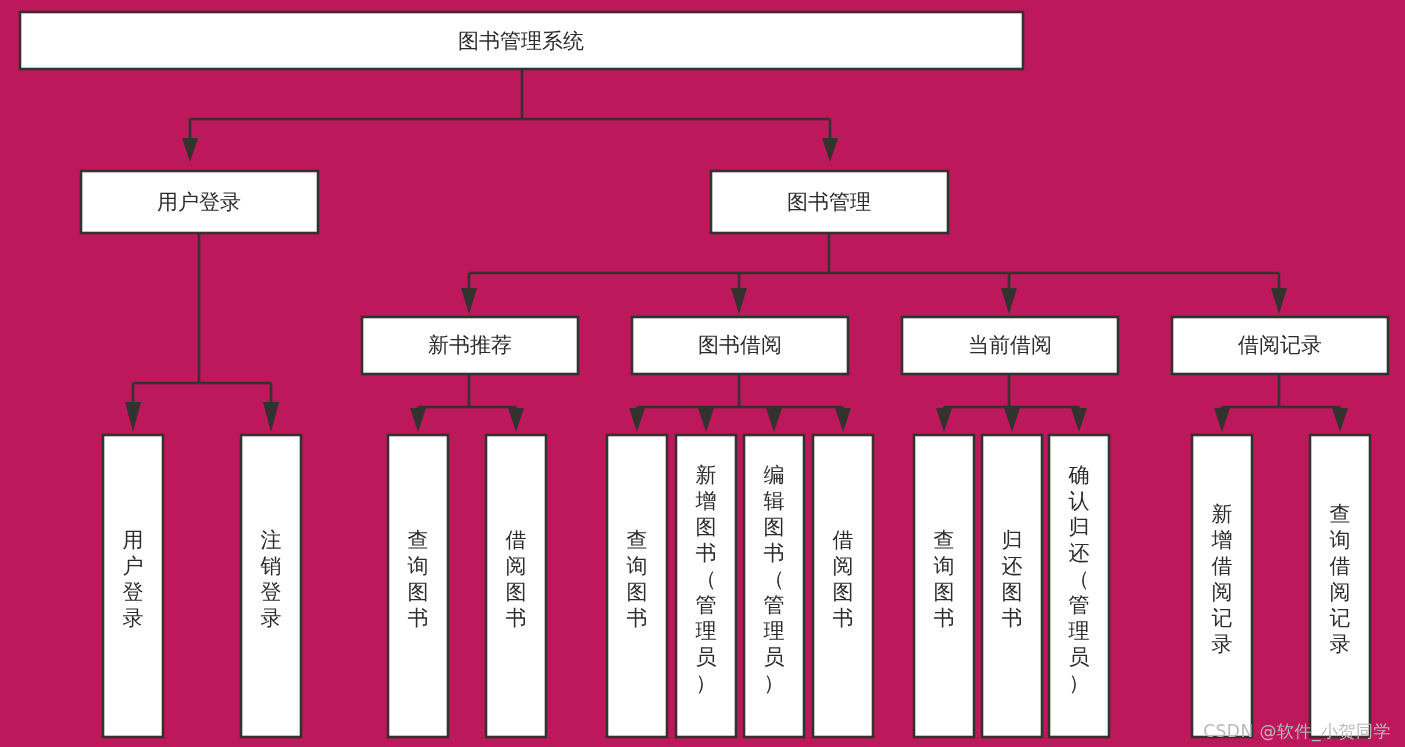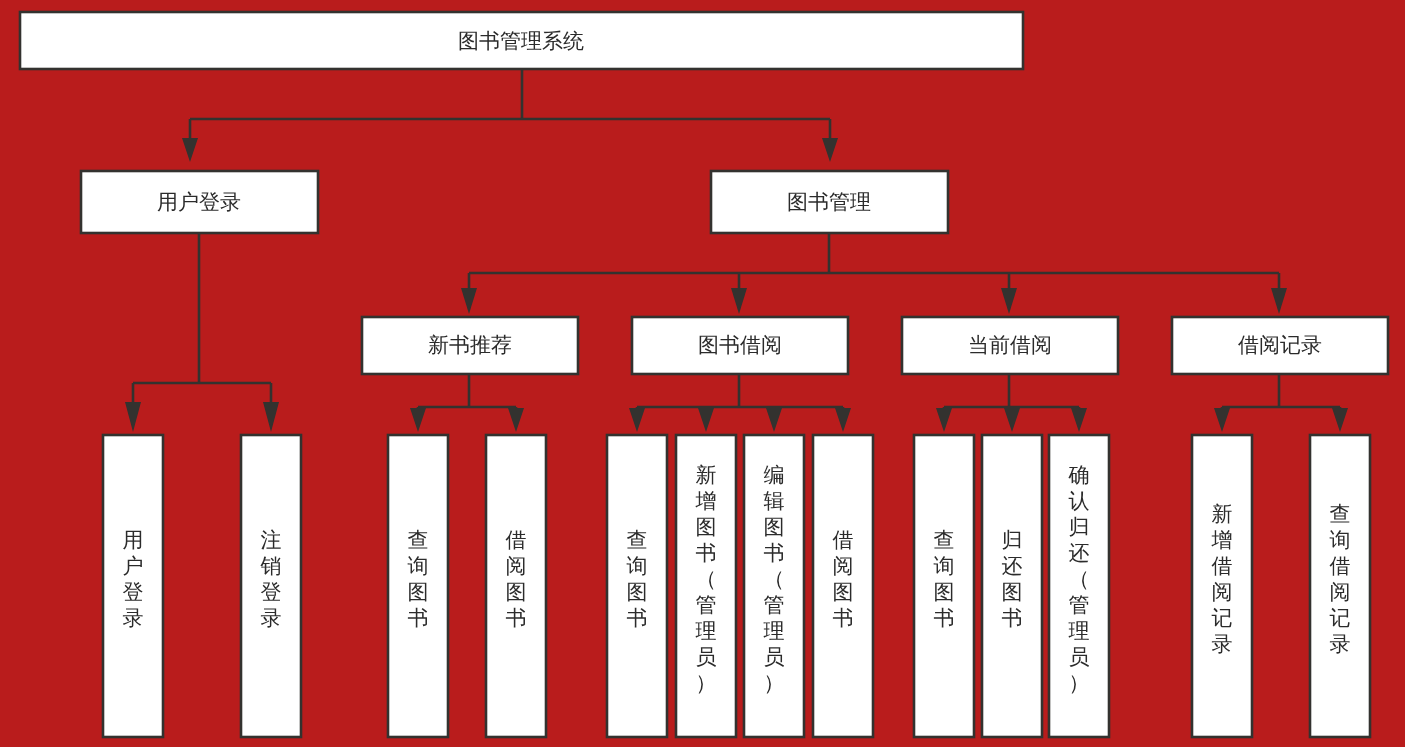--- a/index.html
+++ b/index.html
@@ -10,21 +10,21 @@
   body {
     width: 1405px;
     height: 747px;
     font-family: "DejaVu Sans", "Liberation Sans", sans-serif;
     overflow: hidden;
   }
   #diagram-root {
     position: relative;
     width: 1405px;
     height: 747px;
-    background: #b91c1c;
+    background: #be185d;
   }
   svg#flow-svg {
     position: absolute;
     top: 0;
     left: 0;
     width: 1405px;
     height: 747px;
     display: block;
   }
   .node-rect {
@@ -231,13 +231,14 @@
       <text class="node-label-v" x="1222" y="586"><tspan x="1222" y="521">新</tspan><tspan x="1222" y="547">增</tspan><tspan x="1222" y="573">借</tspan><tspan x="1222" y="599">阅</tspan><tspan x="1222" y="625">记</tspan><tspan x="1222" y="651">录</tspan></text>
     </g>
 
     <g>
       <rect class="node-rect" x="1310" y="435" width="60" height="302"></rect>
       <text class="node-label-v" x="1340" y="586"><tspan x="1340" y="521">查</tspan><tspan x="1340" y="547">询</tspan><tspan x="1340" y="573">借</tspan><tspan x="1340" y="599">阅</tspan><tspan x="1340" y="625">记</tspan><tspan x="1340" y="651">录</tspan></text>
     </g>
 
   </svg>
 
+  <div class="watermark">CSDN @软件_小贺同学</div>
 </div>
 
 </body></html>

